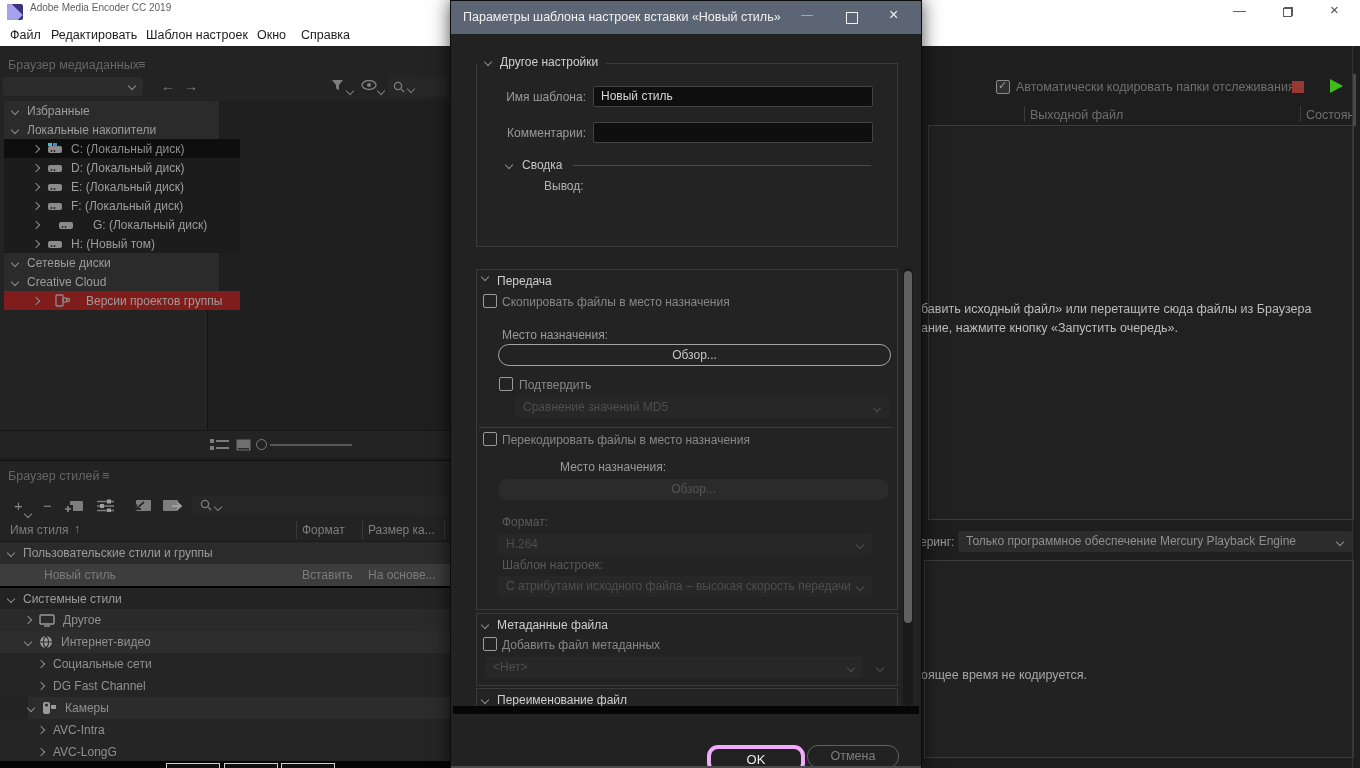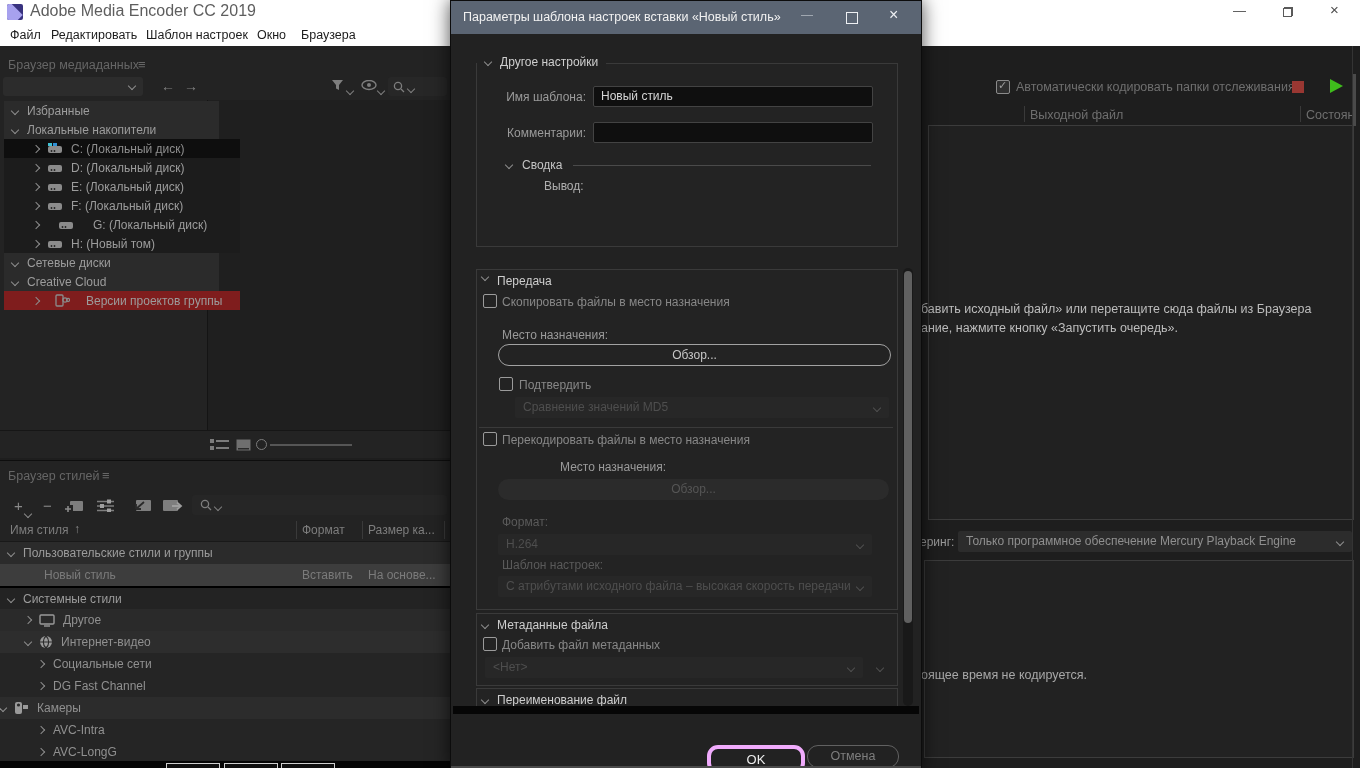--- a/index.html
+++ b/index.html
@@ -32,31 +32,31 @@
   .cb{position:absolute;width:12px;height:12px;border:1px solid #9b9b9b;border-radius:2px;background:transparent;}
   .lbl{position:absolute;white-space:nowrap;font-size:12px;}
   .ic{position:absolute;}
   .dlg-shadow{box-shadow:0 0 18px rgba(0,0,0,0.7);}
 </style>
 </head>
 <body>
 
 <div class="titlebar">
   <div class="appicon"></div>
-  <span class="t" style="left:30px;top:2px;font-size:16px;color:#5e5e5e;">Adobe Media Encoder CC 2019</span>
+  <span class="t" style="left:30px;top:2px;font-size:10px;color:#5e5e5e;">Adobe Media Encoder CC 2019</span>
   <span class="wbtn" style="left:1233px;">—</span>
   <span class="restore-ic" style="left:1283px;top:7px;"></span>
   <span class="wbtn" style="left:1330px;top:1px;font-size:15px;">×</span>
 </div>
 <div class="menubar">
   <span class="menu-item" style="left:10px;">Файл</span>
   <span class="menu-item" style="left:51px;">Редактировать</span>
   <span class="menu-item" style="left:146px;">Шаблон настроек</span>
   <span class="menu-item" style="left:257px;">Окно</span>
-  <span class="menu-item" style="left:301px;">Браузера</span>
+  <span class="menu-item" style="left:301px;">Справка</span>
 </div>
 
 <div class="abs" style="left:0;top:46px;width:1360px;height:722px;background:#1e1e1e;"></div>
 
 <div class="abs" style="left:0;top:46px;width:450px;height:411px;background:#232323;border-right:1px solid #111;">
   <span class="t panel-title" style="left:8px;top:12px;">Браузер медиаданных</span>
   <span class="t" style="left:138px;top:11px;color:#666;font-size:13px;">≡</span>
 
   <div class="abs" style="left:3px;top:31px;width:140px;height:19px;background:#2c2c2c;border-radius:3px;">
     <span class="chev d" style="position:absolute;right:8px;top:6px;"></span>
@@ -257,21 +257,21 @@
     <span>Интернет-видео</span>
   </div>
   <div class="prow" style="top:192px;background:#252525;padding-left:38px;gap:9px;">
     <span class="chev r"></span>
       <span>Социальные сети</span>
   </div>
   <div class="prow" style="top:214px;background:#252525;padding-left:38px;gap:9px;">
     <span class="chev r"></span>
       <span>DG Fast Channel</span>
   </div>
-  <div class="prow" style="top:236px;background:#2c2c2c;gap:8px;">
+  <div class="prow" style="top:236px;background:#2c2c2c;gap:8px;margin-left:28px;">
     <span class="chev d"></span>
     <svg width="15" height="14">
       <rect x="1" y="1" width="7" height="12" rx="2" fill="#9a9a9a"></rect>
       <circle cx="4.5" cy="4" r="1.6" fill="#2a2a2a"></circle>
       <rect x="9" y="4" width="5" height="4" fill="#9a9a9a"></rect>
     </svg>
     <span>Камеры</span>
   </div>
   <div class="prow" style="top:258px;background:#252525;padding-left:38px;gap:9px;">
     <span class="chev r"></span>

